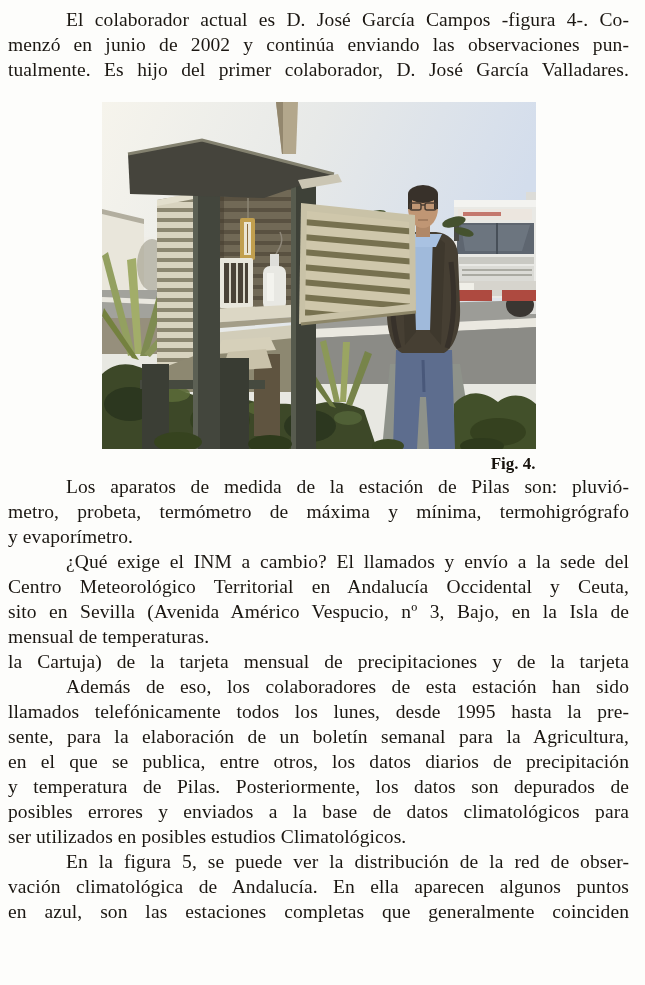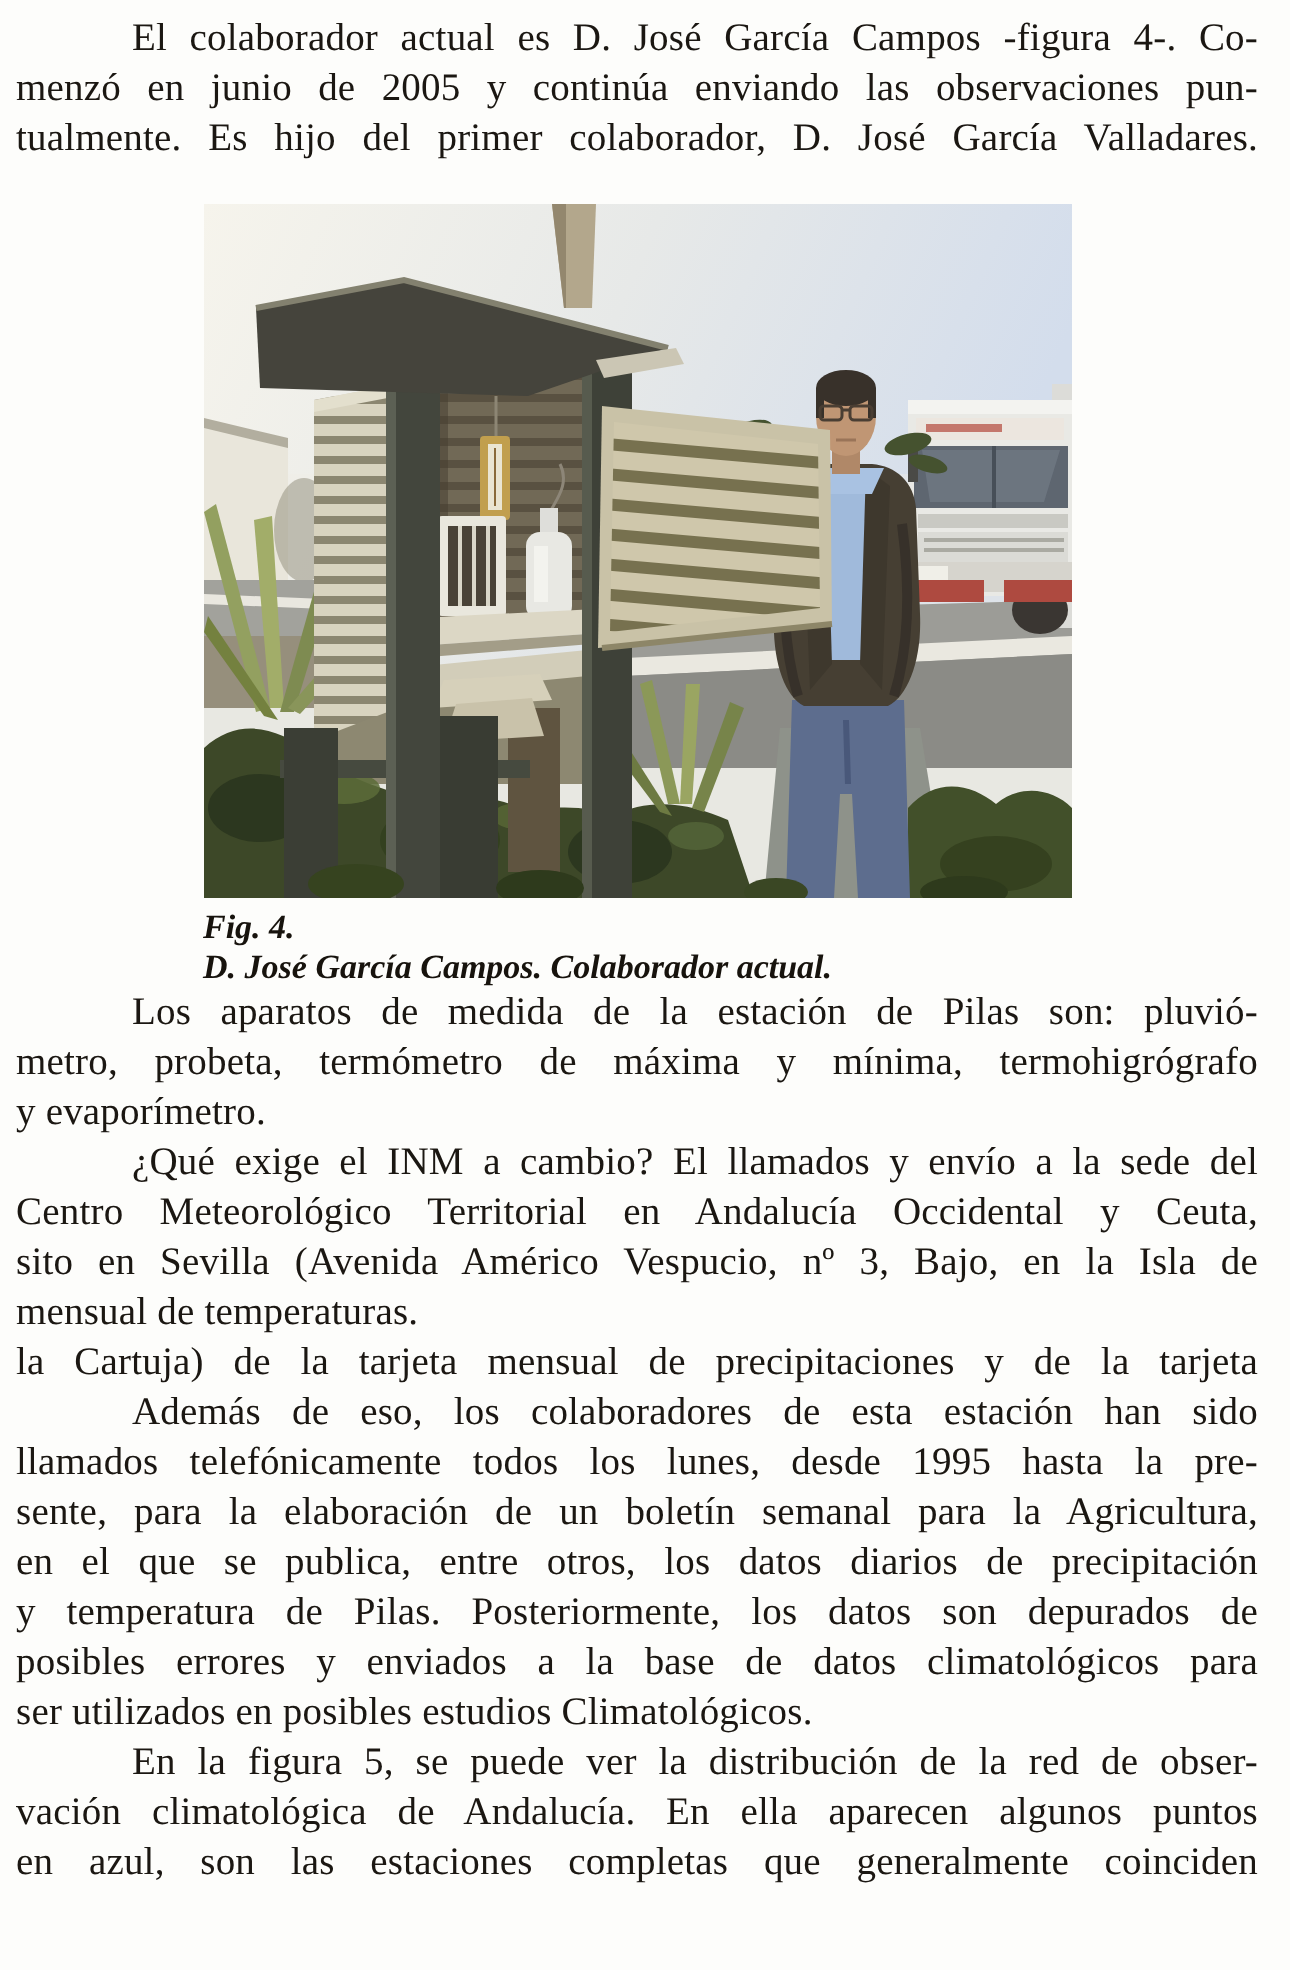--- a/index.html
+++ b/index.html
@@ -22,41 +22,40 @@
     height:25px;
     overflow:hidden;
     text-align:justify;
     letter-spacing:0.1px;
   }
   .jl { text-align-last:justify; }
   .first { padding-left:58px; }
   .figure {
     width:434px;
     margin:20px auto 0;
-    text-align:left;
-    font-style:italic;
+    text-align:right;
   }
   .photo { display:block; width:434px; height:347px; background:#e8e8e2; }
   .cap {
     font-weight:bold;
     font-size:17px;
     line-height:20px;
     color:#17130d;
   }
   .cap1 { margin-top:5px; }
   .gap { }
 </style>
 </head>
 <body>
 
 <div class="page">
 
   <p class="para">
     <span class="line jl first">El colaborador actual es D. José García Campos -figura 4-. Co-</span>
-    <span class="line jl">menzó en junio de 2005 y continúa enviando las observaciones pun-</span>
+    <span class="line jl">menzó en junio de 2002 y continúa enviando las observaciones pun-</span>
     <span class="line jl">tualmente. Es hijo del primer colaborador, D. José García Valladares.</span>
   </p>
 
   <figure class="figure" style="margin-top:20px">
     <svg class="photo" viewBox="0 0 434 347" xmlns="http://www.w3.org/2000/svg" role="img">
       <defs>
         <linearGradient id="sky" x1="0" y1="0" x2="1" y2="0.25">
           <stop offset="0" stop-color="#f6f4ec"></stop>
           <stop offset="0.5" stop-color="#e7e9e8"></stop>
           <stop offset="1" stop-color="#d3ddec"></stop>
@@ -225,21 +224,20 @@
 
       <g>
         <ellipse cx="76" cy="340" rx="24" ry="10" fill="#36431f"></ellipse>
         <ellipse cx="168" cy="342" rx="22" ry="9" fill="#2e3a1c"></ellipse>
         <ellipse cx="286" cy="344" rx="16" ry="7" fill="#3a4724"></ellipse>
         <ellipse cx="380" cy="344" rx="22" ry="8" fill="#2e3a1c"></ellipse>
       </g>
     </svg>
     <figcaption>
       <div class="cap cap1">Fig. 4.</div>
-      <div class="cap">D. José García Campos. Colaborador actual.</div>
     </figcaption>
   </figure>
 
   <p class="para gap">
     <span class="line jl first">Los aparatos de medida de la estación de Pilas son: pluvió-</span>
     <span class="line jl">metro, probeta, termómetro de máxima y mínima, termohigrógrafo</span>
     <span class="line">y evaporímetro.</span>
   </p>
 
   <p class="para">

